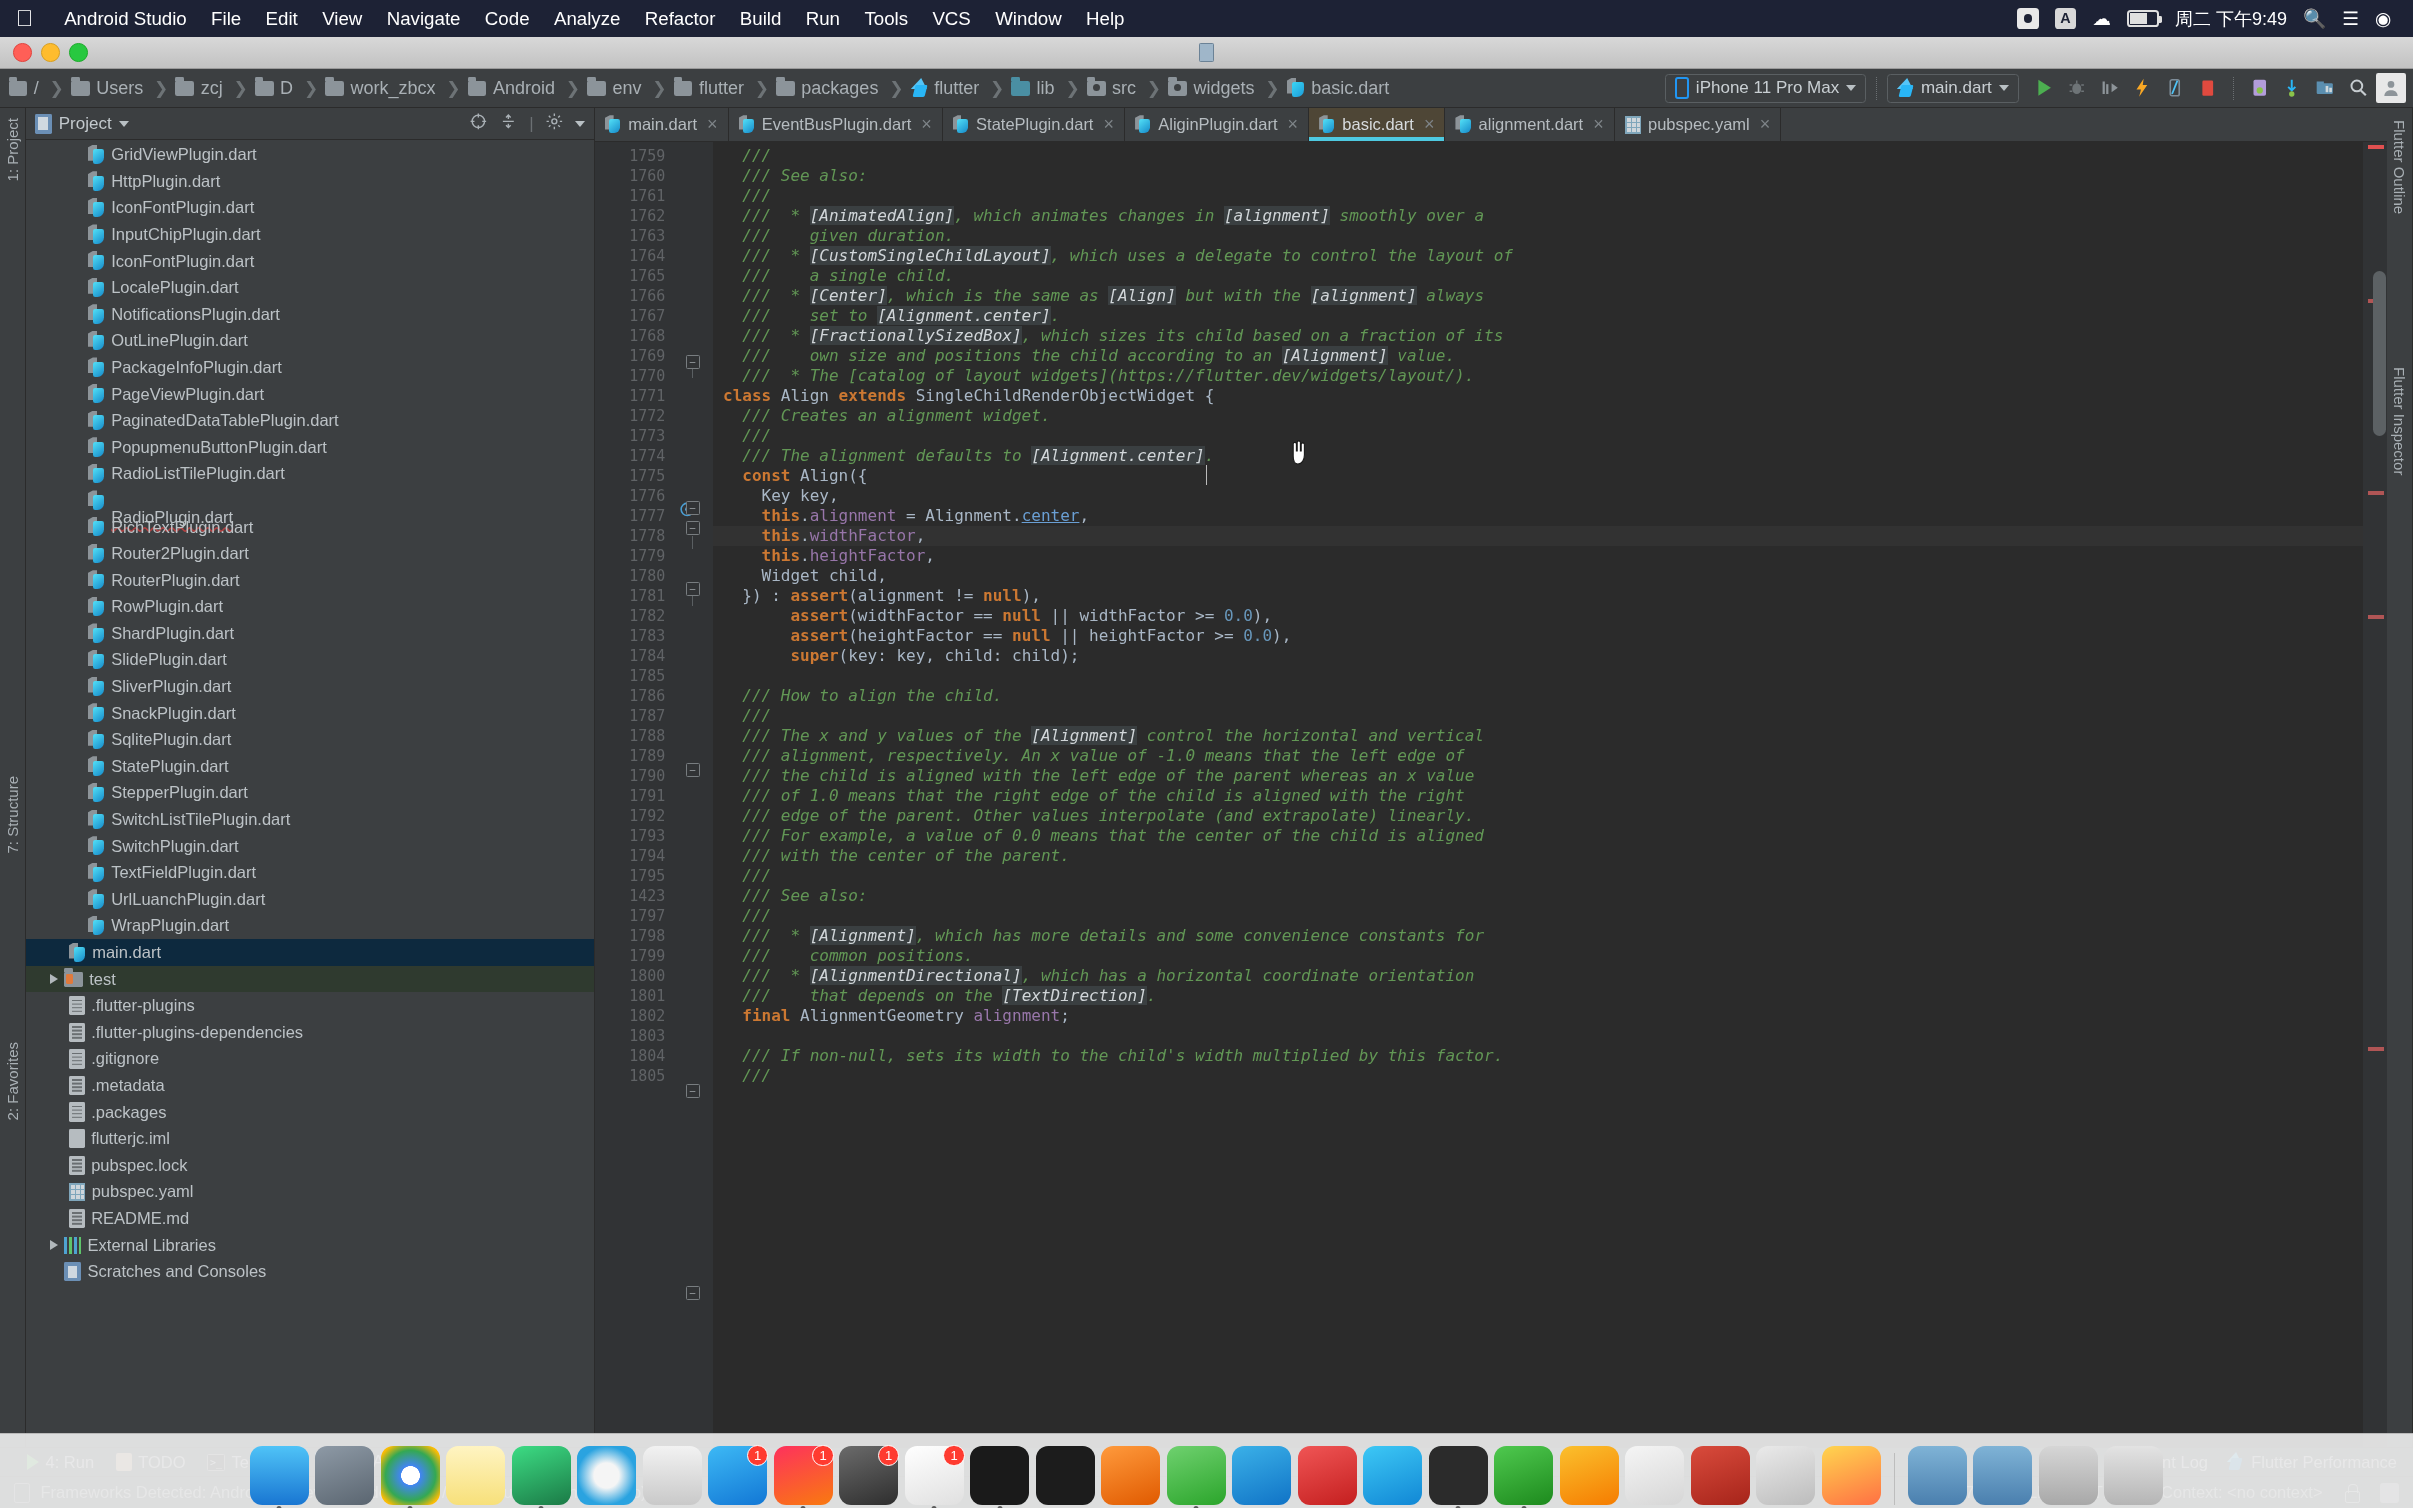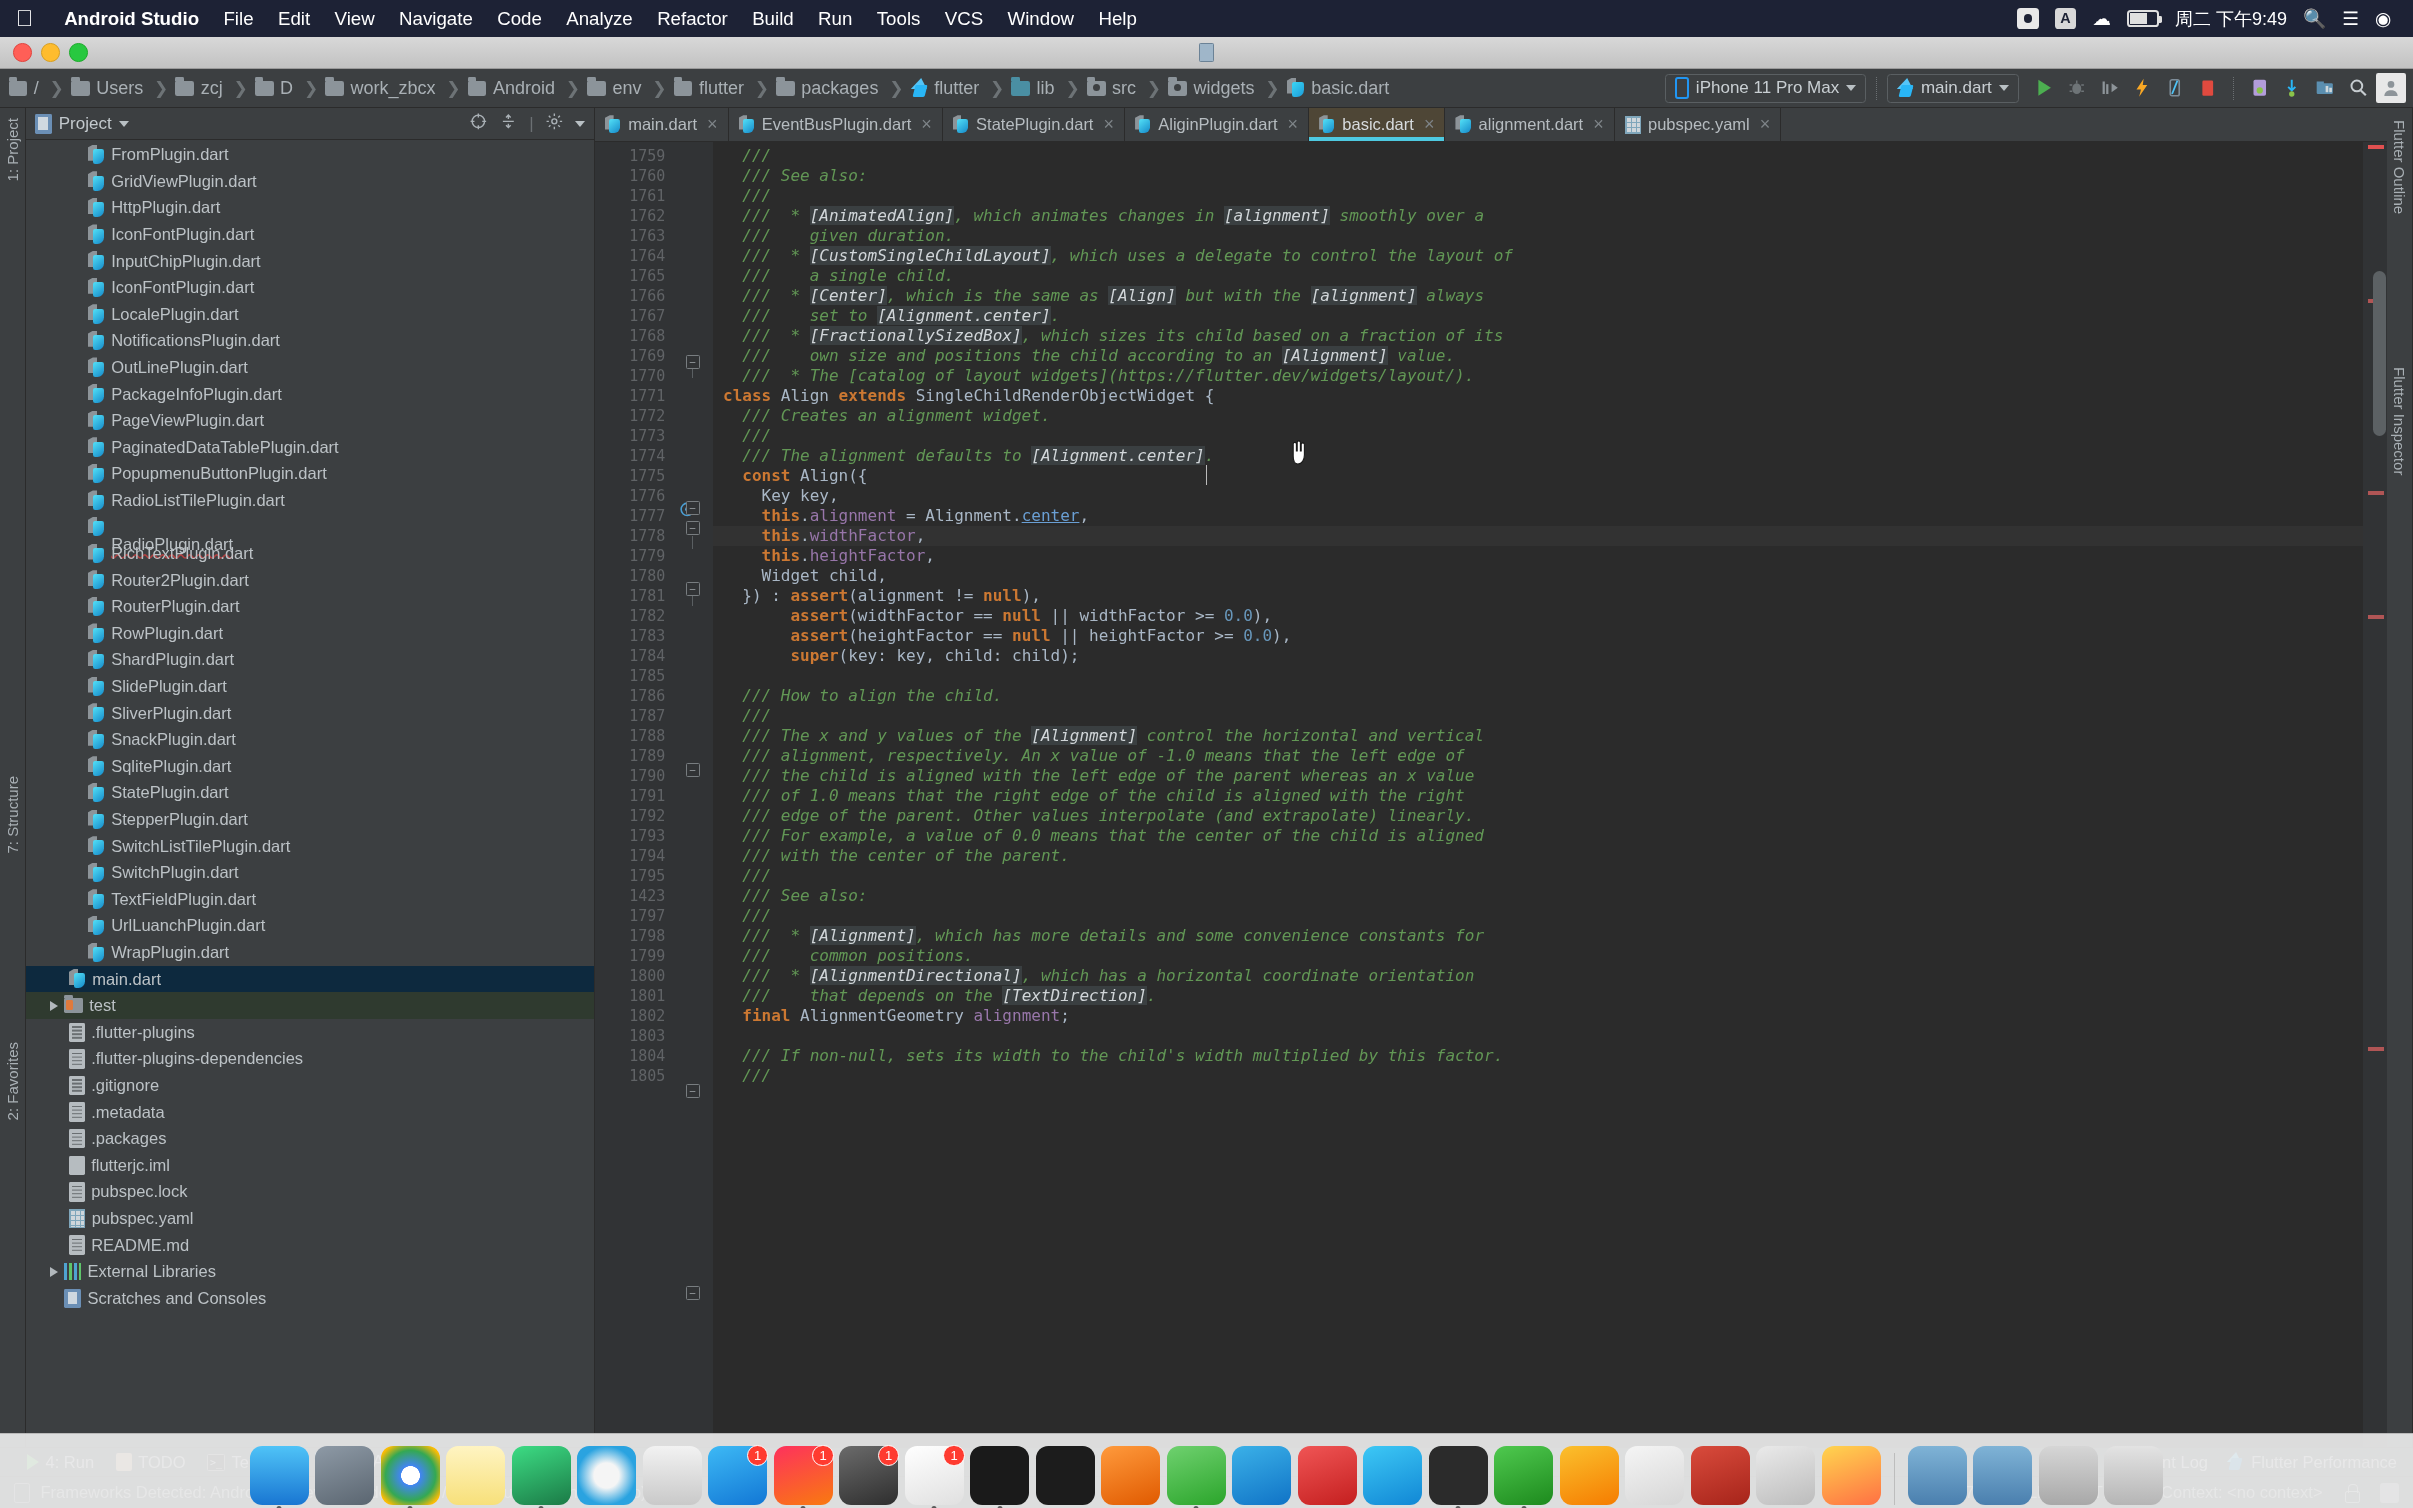--- a/index.html
+++ b/index.html
@@ -6,21 +6,21 @@
   html,body { width:2413px; height:1508px; overflow:hidden; background:#3c3f41;
     font-family:"Liberation Sans", sans-serif; }
 
   
   #mac-menubar{
     height:37px; background:#1d2235; display:flex; align-items:center;
     padding:0 16px; color:#fff; font-size:18.7px; gap:0;
   }
   #mac-menubar .apple{ font-size:23px; margin-right:18.7px; line-height:1; }
   #mac-menubar .mi{ padding:0 12.2px; white-space:nowrap; }
-  #mac-menubar .mi.bold{ font-weight:bold; }
+  #mac-menubar .mi.bold{ font-weight:normal; }
   #mac-menubar .right{ margin-left:auto; display:flex; align-items:center; gap:16px; padding-right:5.7px;}
   .tray-sq{ width:21.5px;height:21.5px;border-radius:3.6px;background:#d8d8d8;display:inline-block;}
   .tray-sq.dot{ background:#e8e8e8; position:relative;}
   .tray-sq.dot:after{content:"";position:absolute;left:6.5px;top:6.5px;width:8.6px;height:8.6px;border-radius:50%;background:#1d2235;}
   .tray-batt{ width:32px;height:17px;border:2.2px solid #e0e0e0;border-radius:3.6px;position:relative;}
   .tray-batt:after{content:"";position:absolute;right:-5px;top:4.3px;width:2.9px;height:7.2px;background:#e0e0e0;border-radius:0 1.4px 1.4px 0;}
   .tray-batt i{position:absolute;left:1.4px;top:1.4px;bottom:1.4px;width:60%;background:#e0e0e0;display:block;}
   .tray-txt{ font-size:18px; white-space:nowrap;}
   .tray-glyph{ font-size:18.7px; }
 
@@ -423,25 +423,20 @@
         <span style="color:#6b7073;">|</span>
         <span>
           <svg width="18.7" height="18.7" viewBox="0 0 24 24">
               <circle cx="12" cy="12" r="3.2" fill="none" stroke="#a9b0b5" stroke-width="1.8"></circle>
               <path d="M12 2v3M12 19v3M2 12h3M19 12h3M4.9 4.9l2.1 2.1M17 17l2.1 2.1M19.1 4.9L17 7M7 17l-2.1 2.1" stroke="#a9b0b5" stroke-width="1.8"></path>
             </svg></span>
         <span class="caret"></span>
       </span>
     </div>
     <div id="tree">
-        <div class="trow">
-          <span class="ind" style="width: 56px;"></span>
-          <span class="dartfile"></span>
-          <span>FromPlugin.dart</span>
-        </div>
         <div class="trow">
           <span class="ind" style="width: 56px;"></span>
           <span class="dartfile"></span>
           <span>GridViewPlugin.dart</span>
         </div>
         <div class="trow">
           <span class="ind" style="width: 56px;"></span>
           <span class="dartfile"></span>
           <span>HttpPlugin.dart</span>
         </div>

